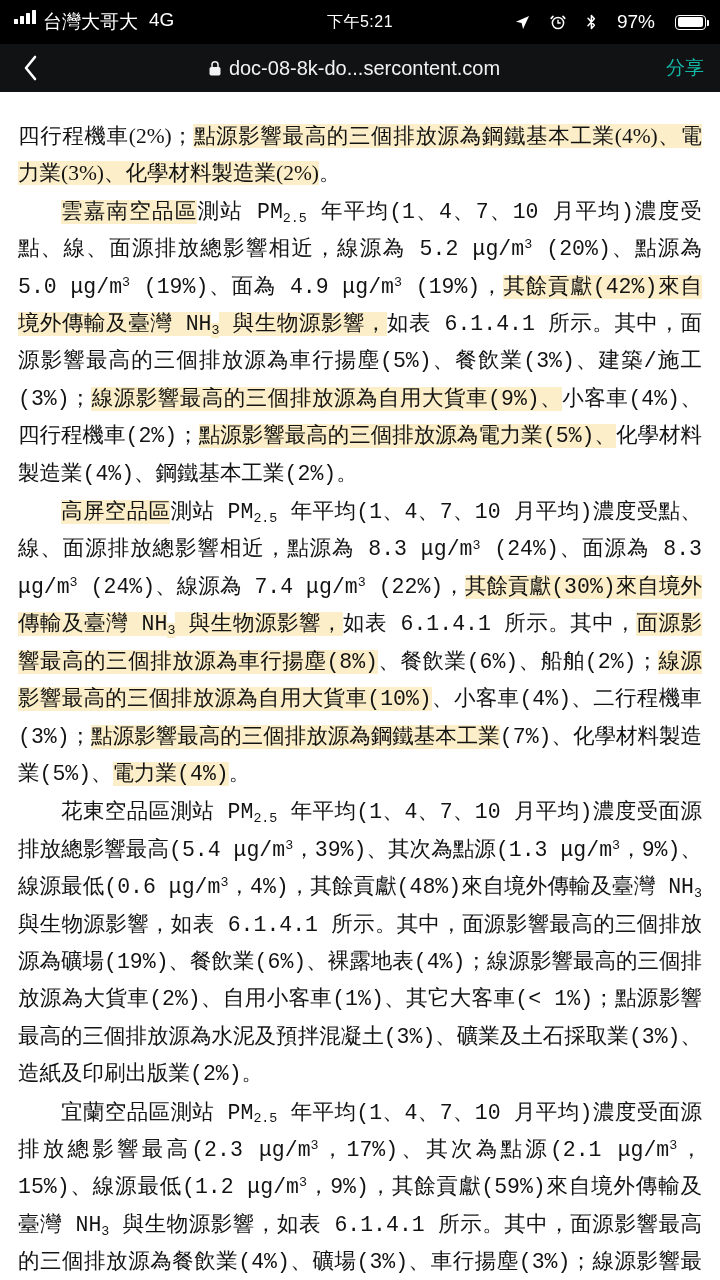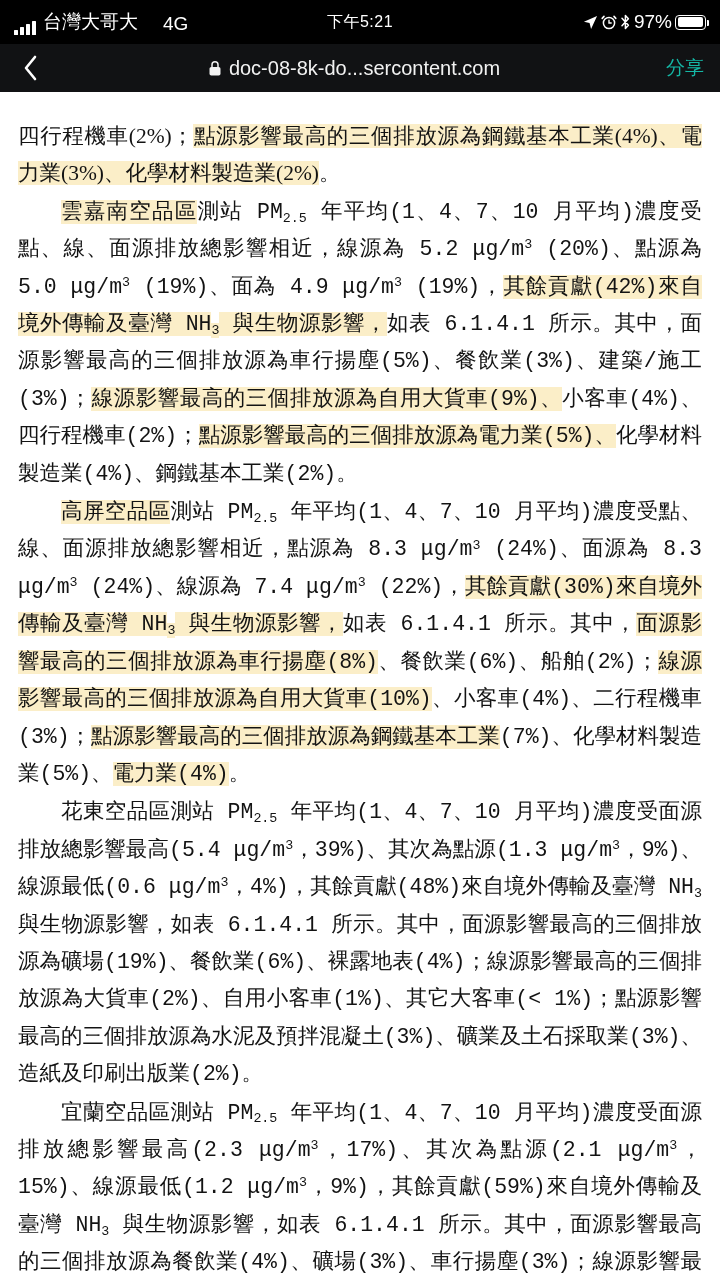--- a/index.html
+++ b/index.html
@@ -21,38 +21,38 @@
     height: 44px;
     background: #000000;
     color: #ffffff;
     display: flex;
     align-items: center;
     padding: 0 14px;
     font-family: "Liberation Sans", sans-serif;
     font-size: 19px;
     position: relative;
   }
-  .sb-left { display: flex; align-items: flex-end; gap: 7px; flex: 0 0 auto; }
+  .sb-left { display: flex; align-items: flex-start; gap: 7px; flex: 0 0 auto; }
   .sb-center {
     position: absolute; left: 0; right: 0; top: 0; bottom: 0;
     display: flex; align-items: center; justify-content: center;
     font-size: 16px; letter-spacing: .5px;
     pointer-events: none;
   }
-  .sb-right { margin-left: auto; display: flex; align-items: center; gap: 3px; z-index: 2; }
+  .sb-right { margin-left: auto; display: flex; align-items: center; gap: 20px; z-index: 2; }
 
   .sig-bars { display: inline-flex; align-items: flex-end; gap: 2px; height: 15px; }
   .sig-bars i { display: block; width: 4px; background: #fff; border-radius: .5px; }
   .sig-bars i:nth-child(1) { height: 5px; }
   .sig-bars i:nth-child(2) { height: 8px; }
   .sig-bars i:nth-child(3) { height: 11px; }
   .sig-bars i:nth-child(4) { height: 14px; }
 
   .carrier { font-size: 19px; }
-  .netlabel { font-size: 19px; margin-left: 18px; }
+  .netlabel { font-size: 19px; margin-left: 4px; }
 
   .loc-icon { display: inline-block; width: 15px; height: 15px; position: relative; }
   .loc-icon svg { display: block; }
   .alarm-icon svg, .bt-icon svg { display: block; }
 
   .batt-pct { font-size: 19px; }
   .batt {
     width: 31px; height: 15px;
     border: 1.6px solid #fff; border-radius: 4px;
     position: relative; display: inline-block;

